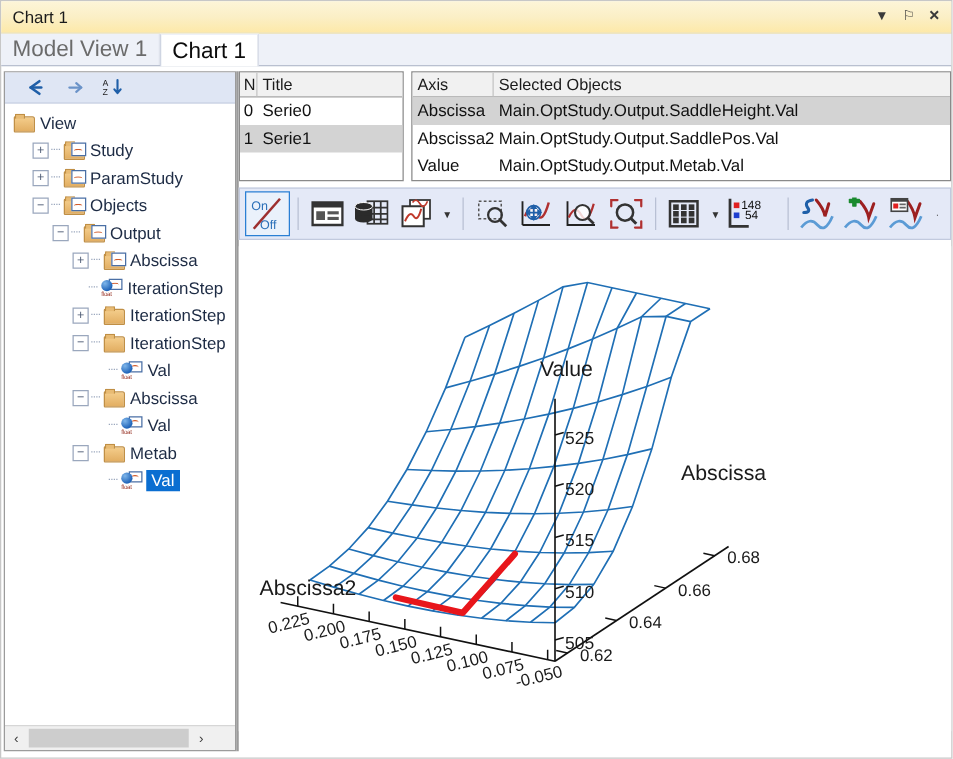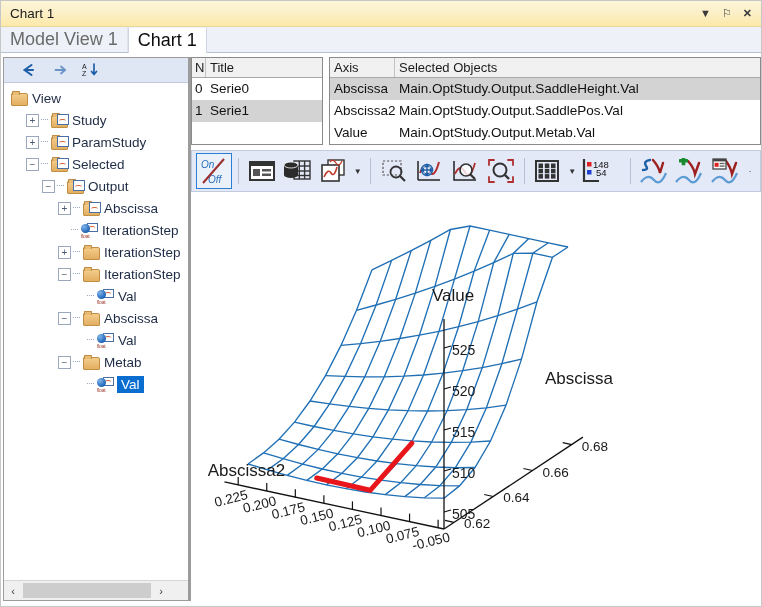--- a/index.html
+++ b/index.html
@@ -107,21 +107,21 @@
   .grow.hl{background:#d3d3d3;}
   .gc{padding-left:4px;box-sizing:border-box;height:22px;line-height:22px;overflow:hidden;}
 
   
   .charttoolbar{
     margin-top:5px;height:42px;background:#e4e9f7;border:1px solid #c2cade;
     box-sizing:border-box;display:flex;align-items:center;padding:0 4px;gap:2px;
   }
   .tbtn{width:34px;height:34px;display:flex;align-items:center;justify-content:center;
         box-sizing:border-box;cursor:default;position:relative;}
-  .tbtn.on{width:36px;height:36px;border:1.5px solid #2a7fd4;background:#eaf1fb;font-style:italic;}
+  .tbtn.on{width:36px;height:36px;border:1.5px solid #2a7fd4;background:#eaf1fb;}
   .tsep{width:1px;height:26px;background:#b8c0d4;margin:0 4px;}
   .caretbtn{width:12px;height:34px;display:flex;align-items:center;justify-content:center;
         font-size:8px;color:#333;cursor:default;}
 
   
   .chartarea{margin-top:5px;height:388px;background:#fff;position:relative;overflow:hidden;}
   .chartarea svg{display:block;}
 
   
   .vsep{position:absolute;left:188px;top:56px;width:2px;height:544px;background:#9b9b9b;}
@@ -196,21 +196,21 @@
           <span class="tlabel">ParamStudy</span>
         </div>
         <div class="trow">
           <span class="tgap" style="width: 22px;"></span>
           <span class="exp">−</span>
           <span class="dots"></span>
           <span class="ic">
             <span class="folder"></span>
             <span class="chartbadge"></span>
           </span>
-          <span class="tlabel">Selected</span>
+          <span class="tlabel">Objects</span>
         </div>
         <div class="trow">
           <span class="tgap" style="width: 38px;"></span>
           <span class="exp">−</span>
           <span class="dots"></span>
           <span class="ic">
             <span class="folder"></span>
             <span class="chartbadge"></span>
           </span>
           <span class="tlabel">Output</span>

